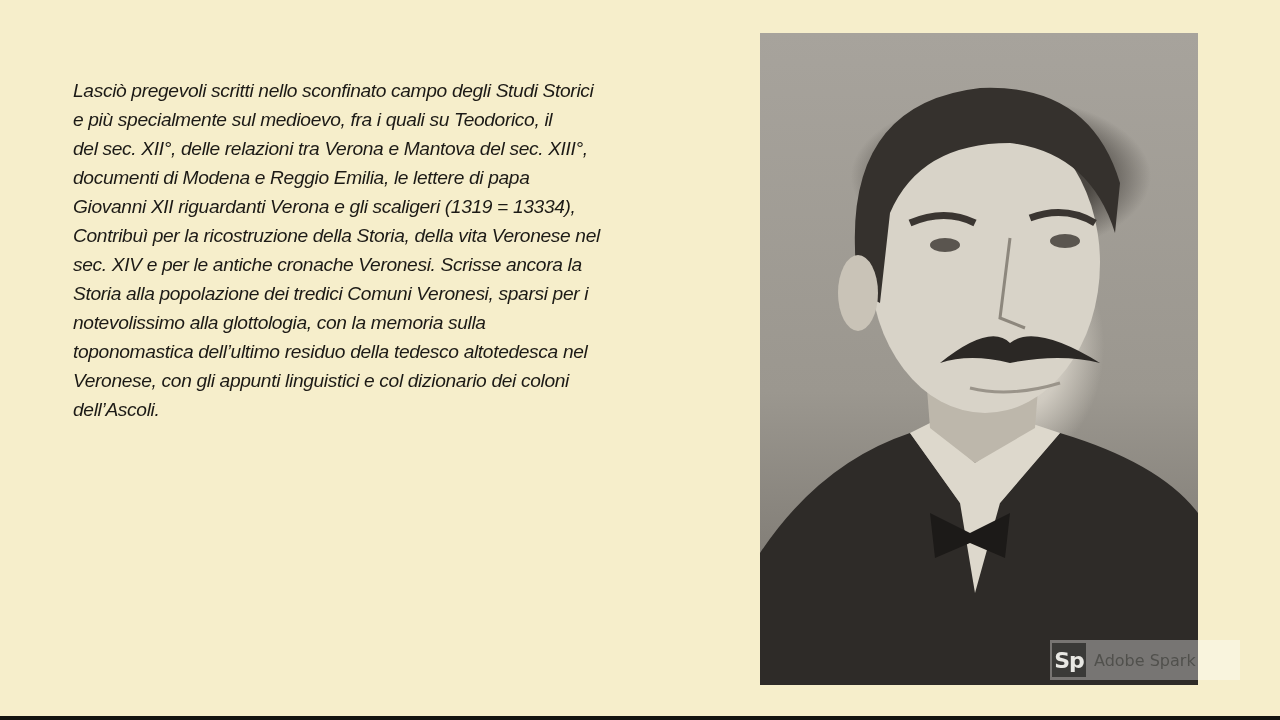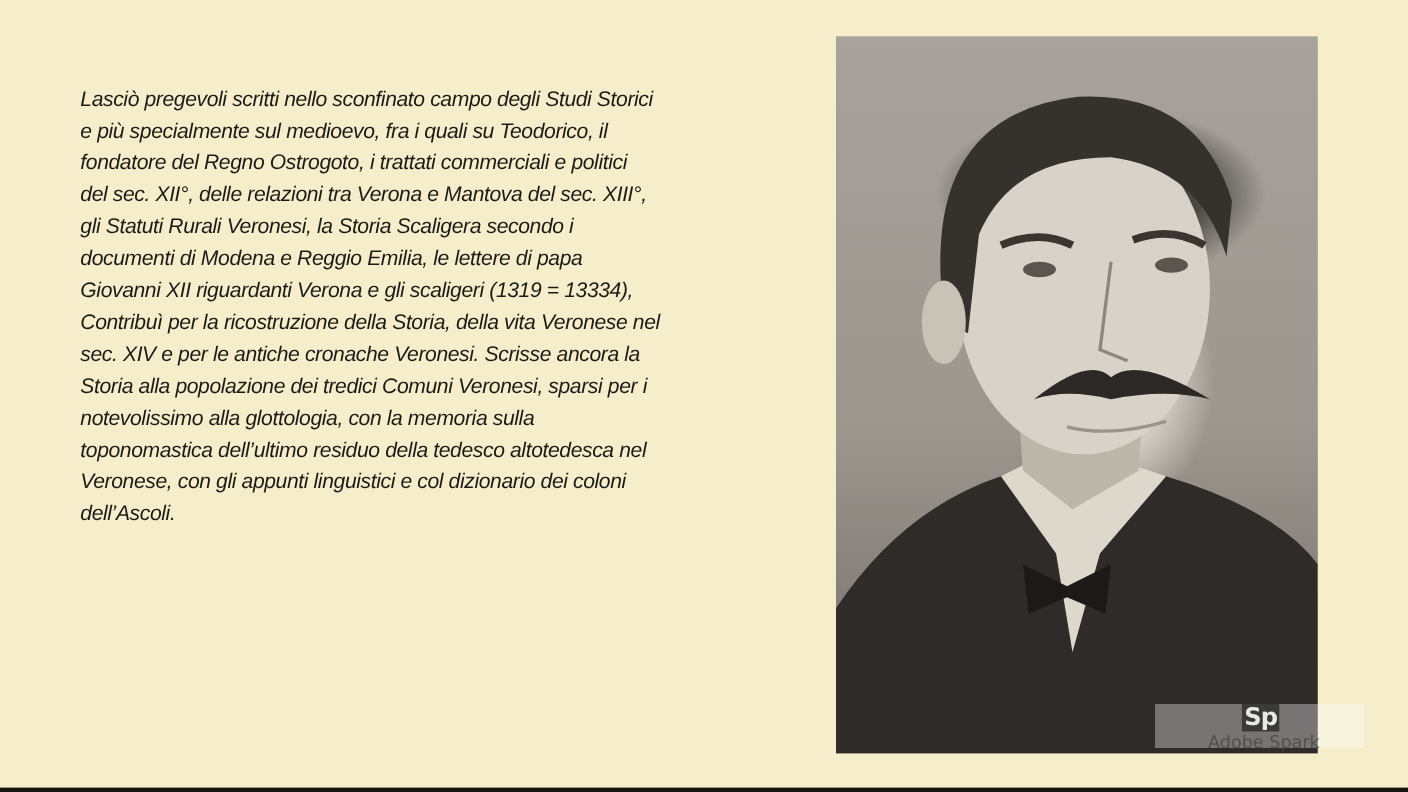--- a/index.html
+++ b/index.html
@@ -21,42 +21,40 @@
     background:
       radial-gradient(ellipse 90px 120px at 58% 48%, #e6e2d8 0%, #cfcac0 55%, rgba(0,0,0,0) 100%),
       radial-gradient(ellipse 150px 80px at 55% 22%, #3a3632 0%, #4b4742 60%, rgba(0,0,0,0) 100%),
       linear-gradient(180deg, #a7a39c 0%, #9b978f 55%, #6f6b65 100%);
     overflow:hidden;
   }
   .photo svg { position:absolute; left:0; top:0; }
   .watermark {
     position:absolute; left:1050px; top:640px; width:190px; height:40px;
     background:rgba(255,255,255,0.35);
-    display:flex; align-items:center;flex-direction:column;
+    display:flex; align-items:center;
   }
   .wm-logo {
     width:34px; height:34px; margin-left:2px; background:#3a3a38; color:#e8e8e4;
     font-family:"DejaVu Sans", sans-serif; font-size:22px; font-weight:bold;
     display:flex; align-items:center; justify-content:center; letter-spacing:-1px;
   }
   .wm-text {
     margin-left:8px; font-family:"DejaVu Sans", sans-serif; font-size:16px; color:#4a4a46;
     opacity:0.85;
   }
 </style>
 </head>
 <body>
 
 <div class="slide">
   <div class="body-text">
     <span class="line">Lasciò pregevoli scritti nello sconfinato campo degli Studi Storici</span>
     <span class="line">e più specialmente sul medioevo, fra i quali su Teodorico, il</span>
-    <span class="line">fondatore del Regno Ostrogoto, i trattati commerciali e politici</span>
     <span class="line">del sec. XII°, delle relazioni tra Verona e Mantova del sec. XIII°,</span>
-    <span class="line">gli Statuti Rurali Veronesi, la Storia Scaligera secondo i</span>
     <span class="line">documenti di Modena e Reggio Emilia, le lettere di papa</span>
     <span class="line">Giovanni XII riguardanti Verona e gli scaligeri (1319 = 13334),</span>
     <span class="line">Contribuì per la ricostruzione della Storia, della vita Veronese nel</span>
     <span class="line">sec. XIV e per le antiche cronache Veronesi. Scrisse ancora la</span>
     <span class="line">Storia alla popolazione dei tredici Comuni Veronesi, sparsi per i</span>
     <span class="line">notevolissimo alla glottologia, con la memoria sulla</span>
     <span class="line">toponomastica dell’ultimo residuo della tedesco altotedesca  nel</span>
     <span class="line">Veronese, con gli appunti linguistici e col dizionario dei coloni</span>
     <span class="line">dell’Ascoli.</span>
   </div>

